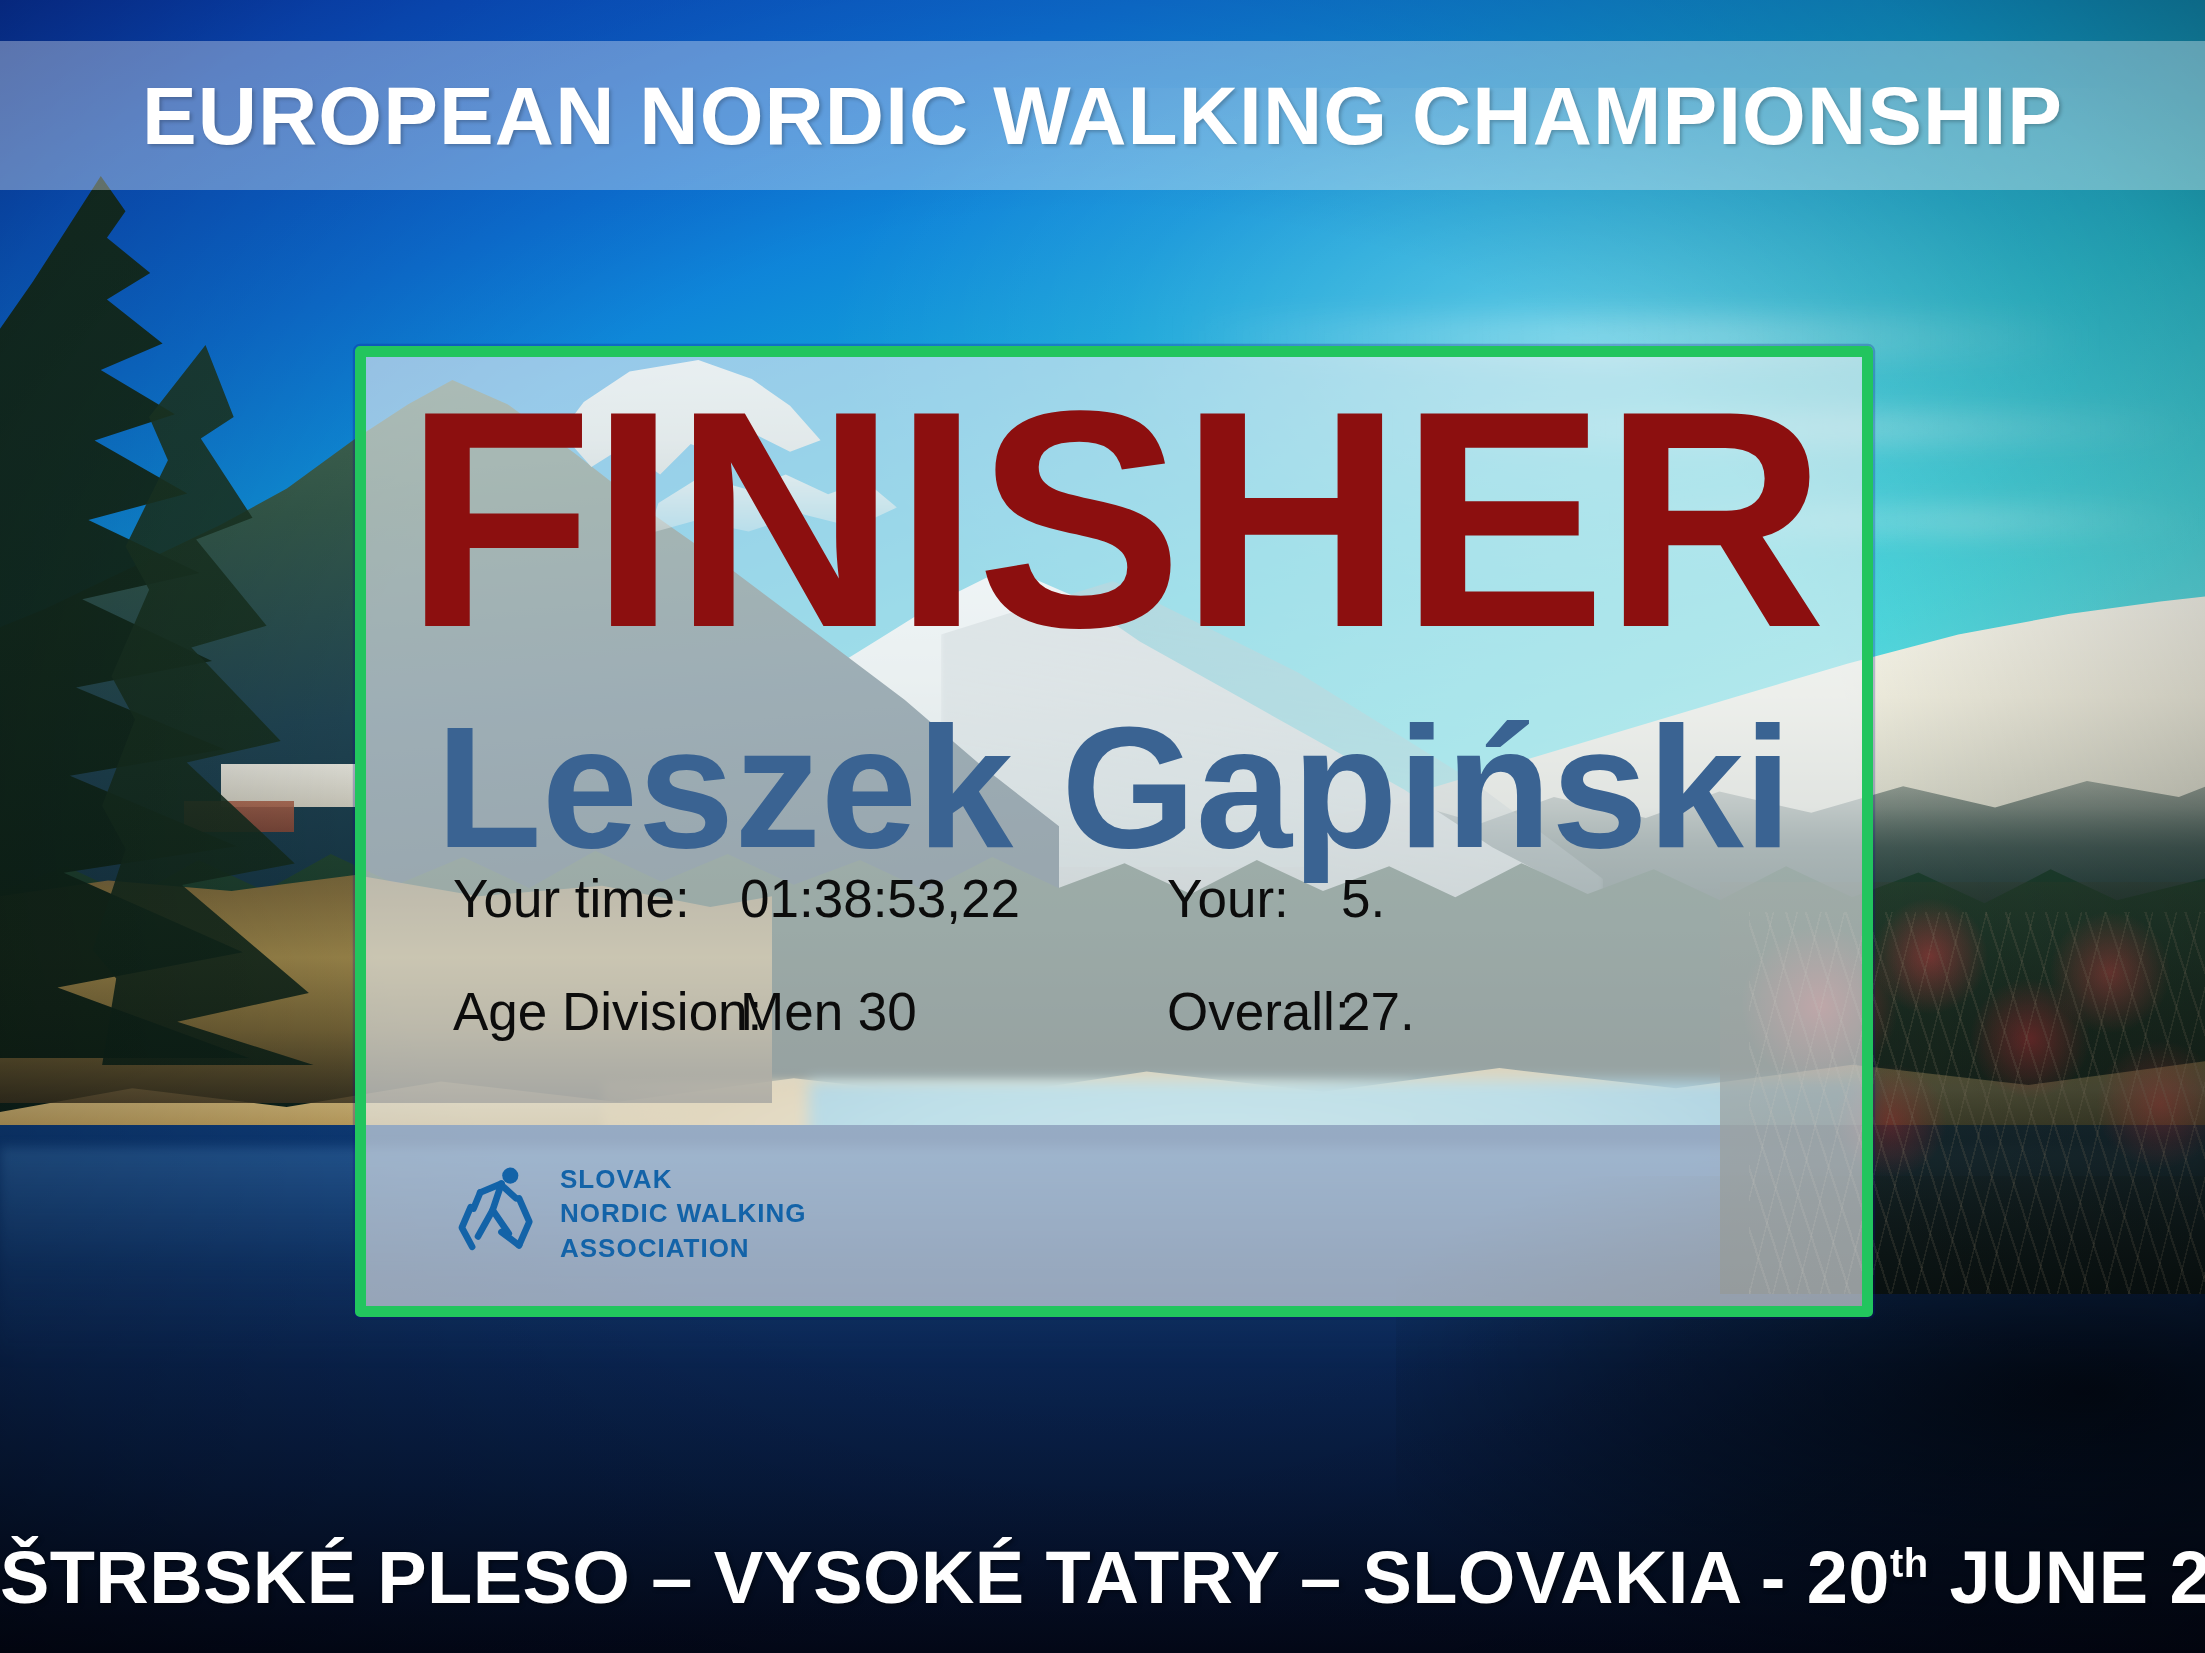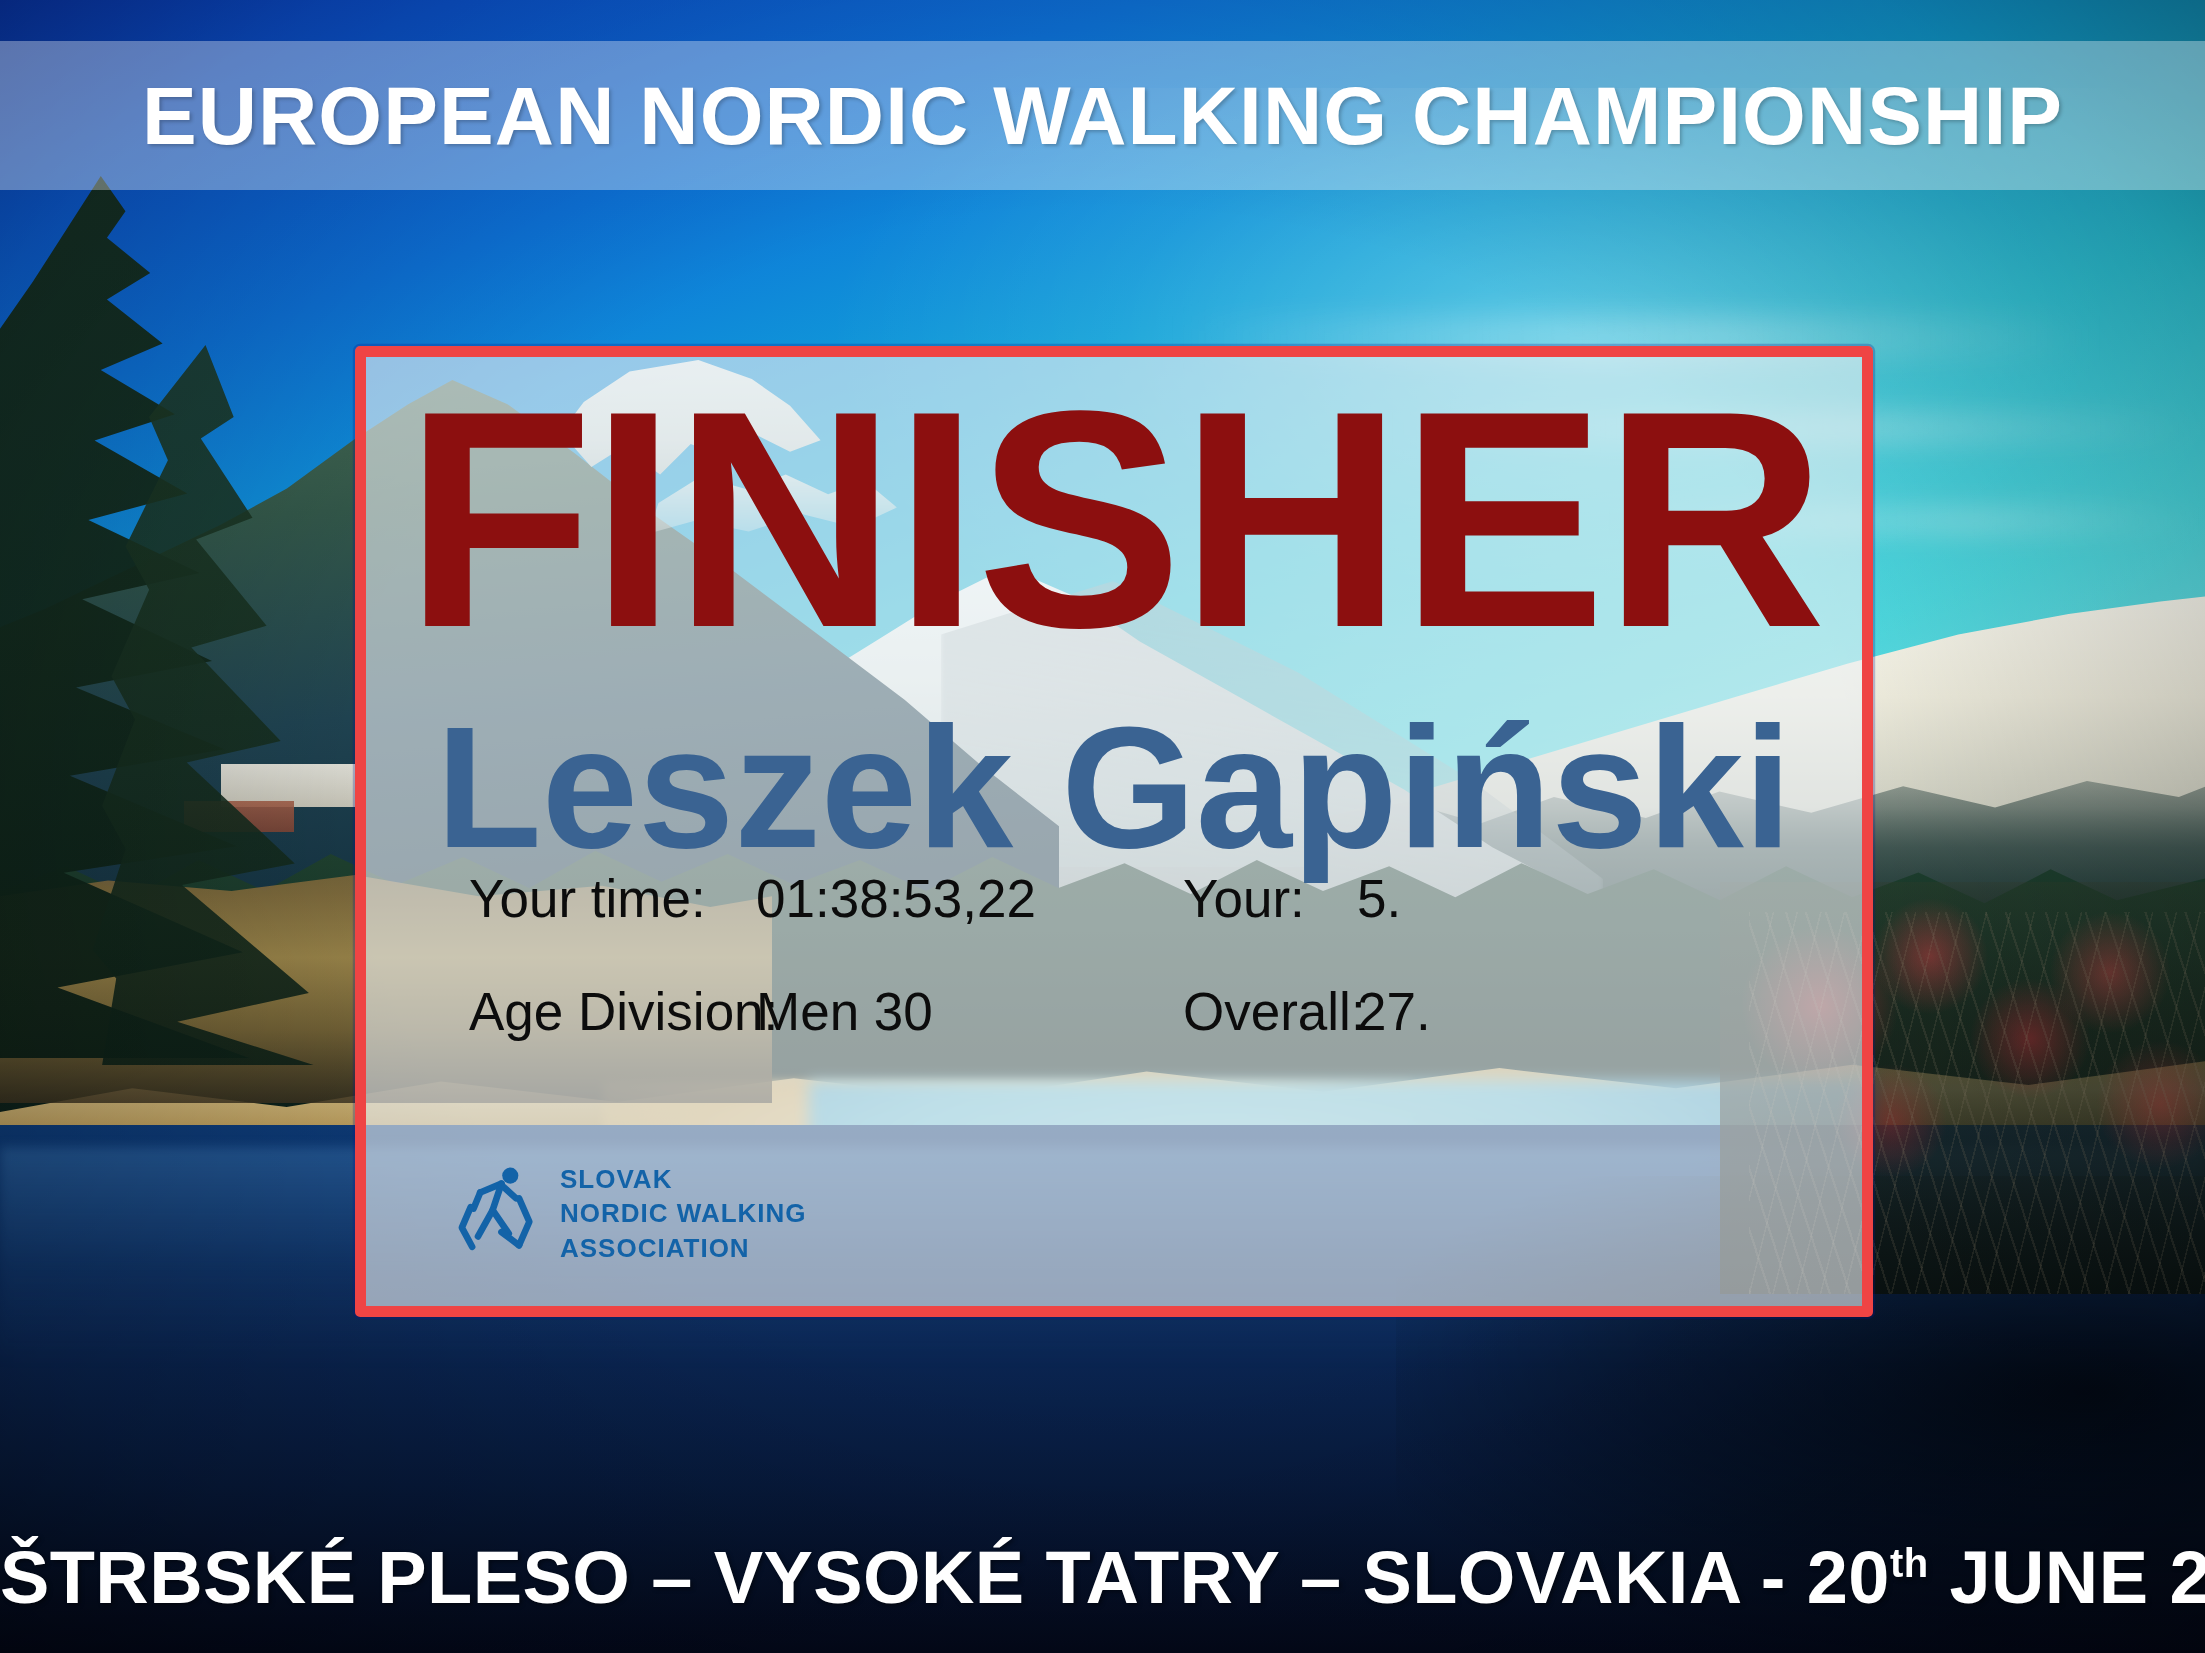--- a/index.html
+++ b/index.html
@@ -230,21 +230,21 @@
     letter-spacing: 1.1px;
     white-space: nowrap;
     text-shadow: 2.2px 2.2px 3.7px rgba(0,0,0,0.22);
   }
 
   
   .card {
     position: absolute;
     left: 355px; top: 346px;
     width: 1518px; height: 971px;
-    border: 11px solid #ef4444;
+    border: 11px solid #22c55e;
     border-radius: 5.1px;
     box-sizing: border-box;
     background: rgba(236,240,244,0.62);
     box-shadow: 0 0 0 2.2px rgba(10,20,140,0.25);
   }
   .card-inner {
     position: relative;
     width: 100%; height: 100%;
     padding: 0;
   }
@@ -277,21 +277,20 @@
     width: 1316px;
     color: #0c0c0c;
     font-size: 53px;
     line-height: 1;
   }
   .stat-row {
     display: flex;
     align-items: baseline;
     margin-bottom: 60px;
     white-space: nowrap;
-    margin-left: 16px;
   }
   .lbl   { width: 287px; flex: 0 0 287px; }
   .val   { width: 331px; flex: 0 0 331px; }
   .lbl2  { width: 158px; flex: 0 0 158px; text-align: left; }
   .val2  { flex: 0 0 auto; padding-left: 16px; }
   .lbl2b { width: 158px; flex: 0 0 158px; text-align: left; }
   .spacer{ flex: 0 0 96px; }
 
   
   .logo {

